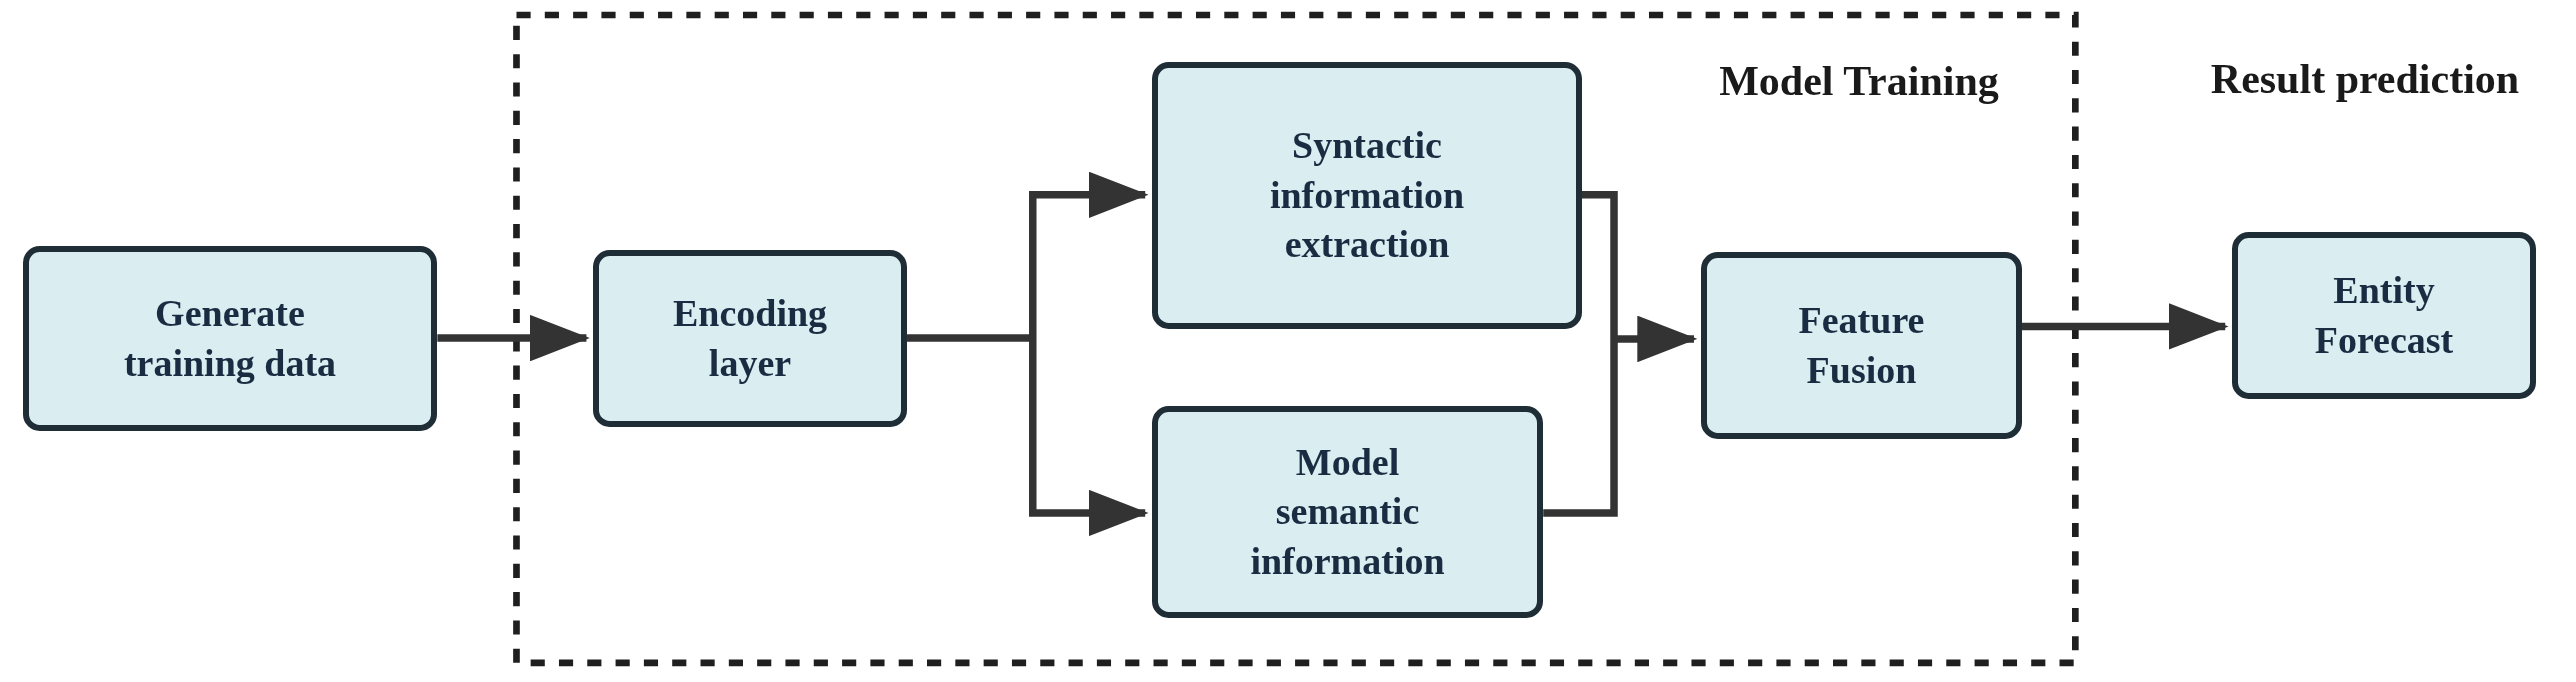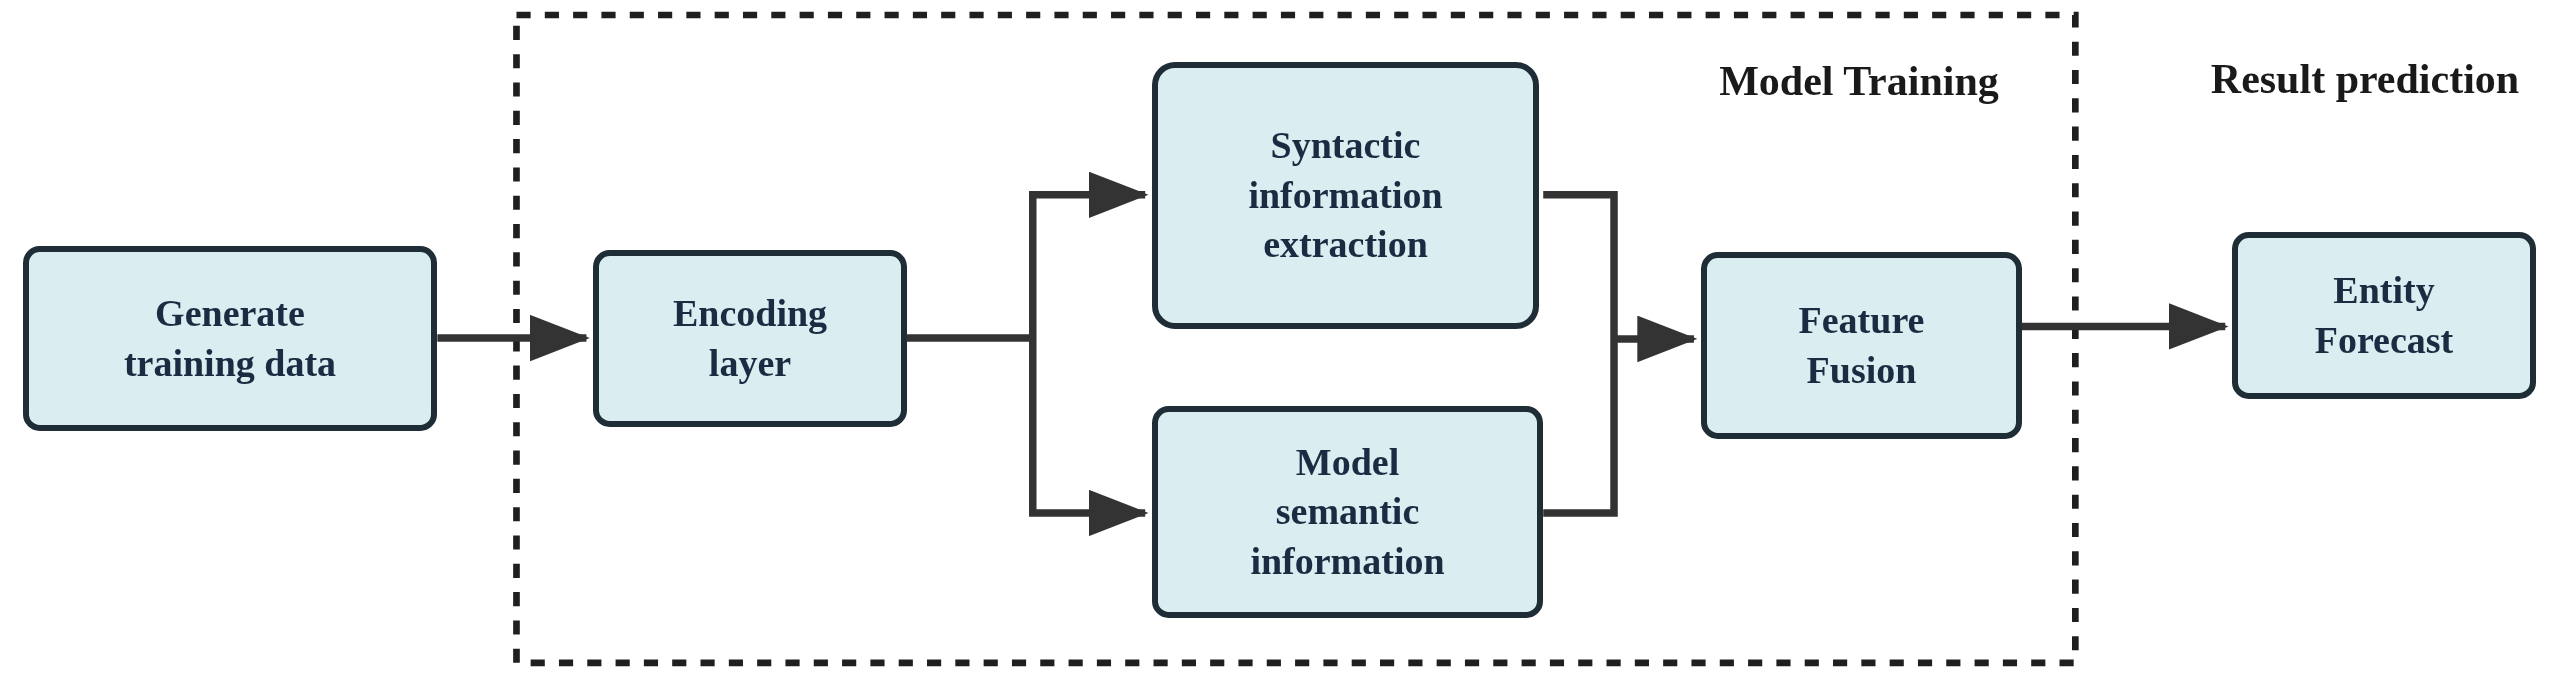--- a/index.html
+++ b/index.html
@@ -99,21 +99,21 @@
   <div class="stage-label" style="left:2365px; top:58px;">Result prediction</div>
 
   <div class="stage-label" style="left:1859px; top:60px;">Model Training</div>
 
   <div class="node" style="left:593px; top:250px; width:314px; height:177px;">Encoding
 layer</div>
 
   <div class="node" style="left:23px; top:246px; width:414px; height:185px;">Generate
 training data</div>
 
-  <div class="node" style="left:1152px; top:62px; width:387px; height:267px;border-radius:23px;">Syntactic
+  <div class="node" style="left:1152px; top:62px; width:430px; height:267px;">Syntactic
 information
 extraction</div>
 
   <div class="node" style="left:1152px; top:406px; width:391px; height:212px;">Model
 semantic
 information</div>
 
   <div class="node" style="left:2232px; top:232px; width:304px; height:167px;">Entity
 Forecast</div>
 

